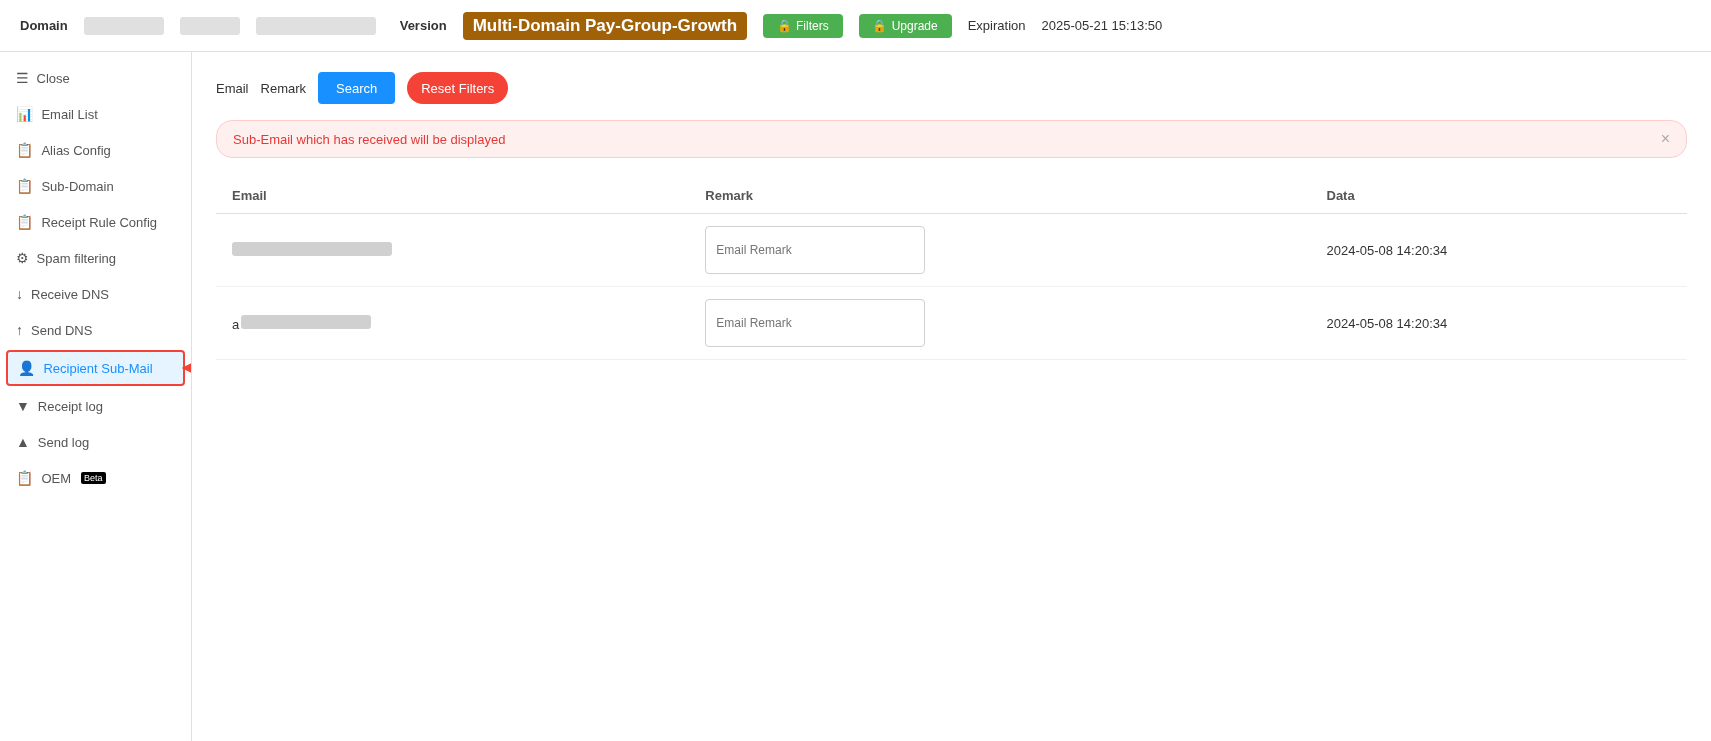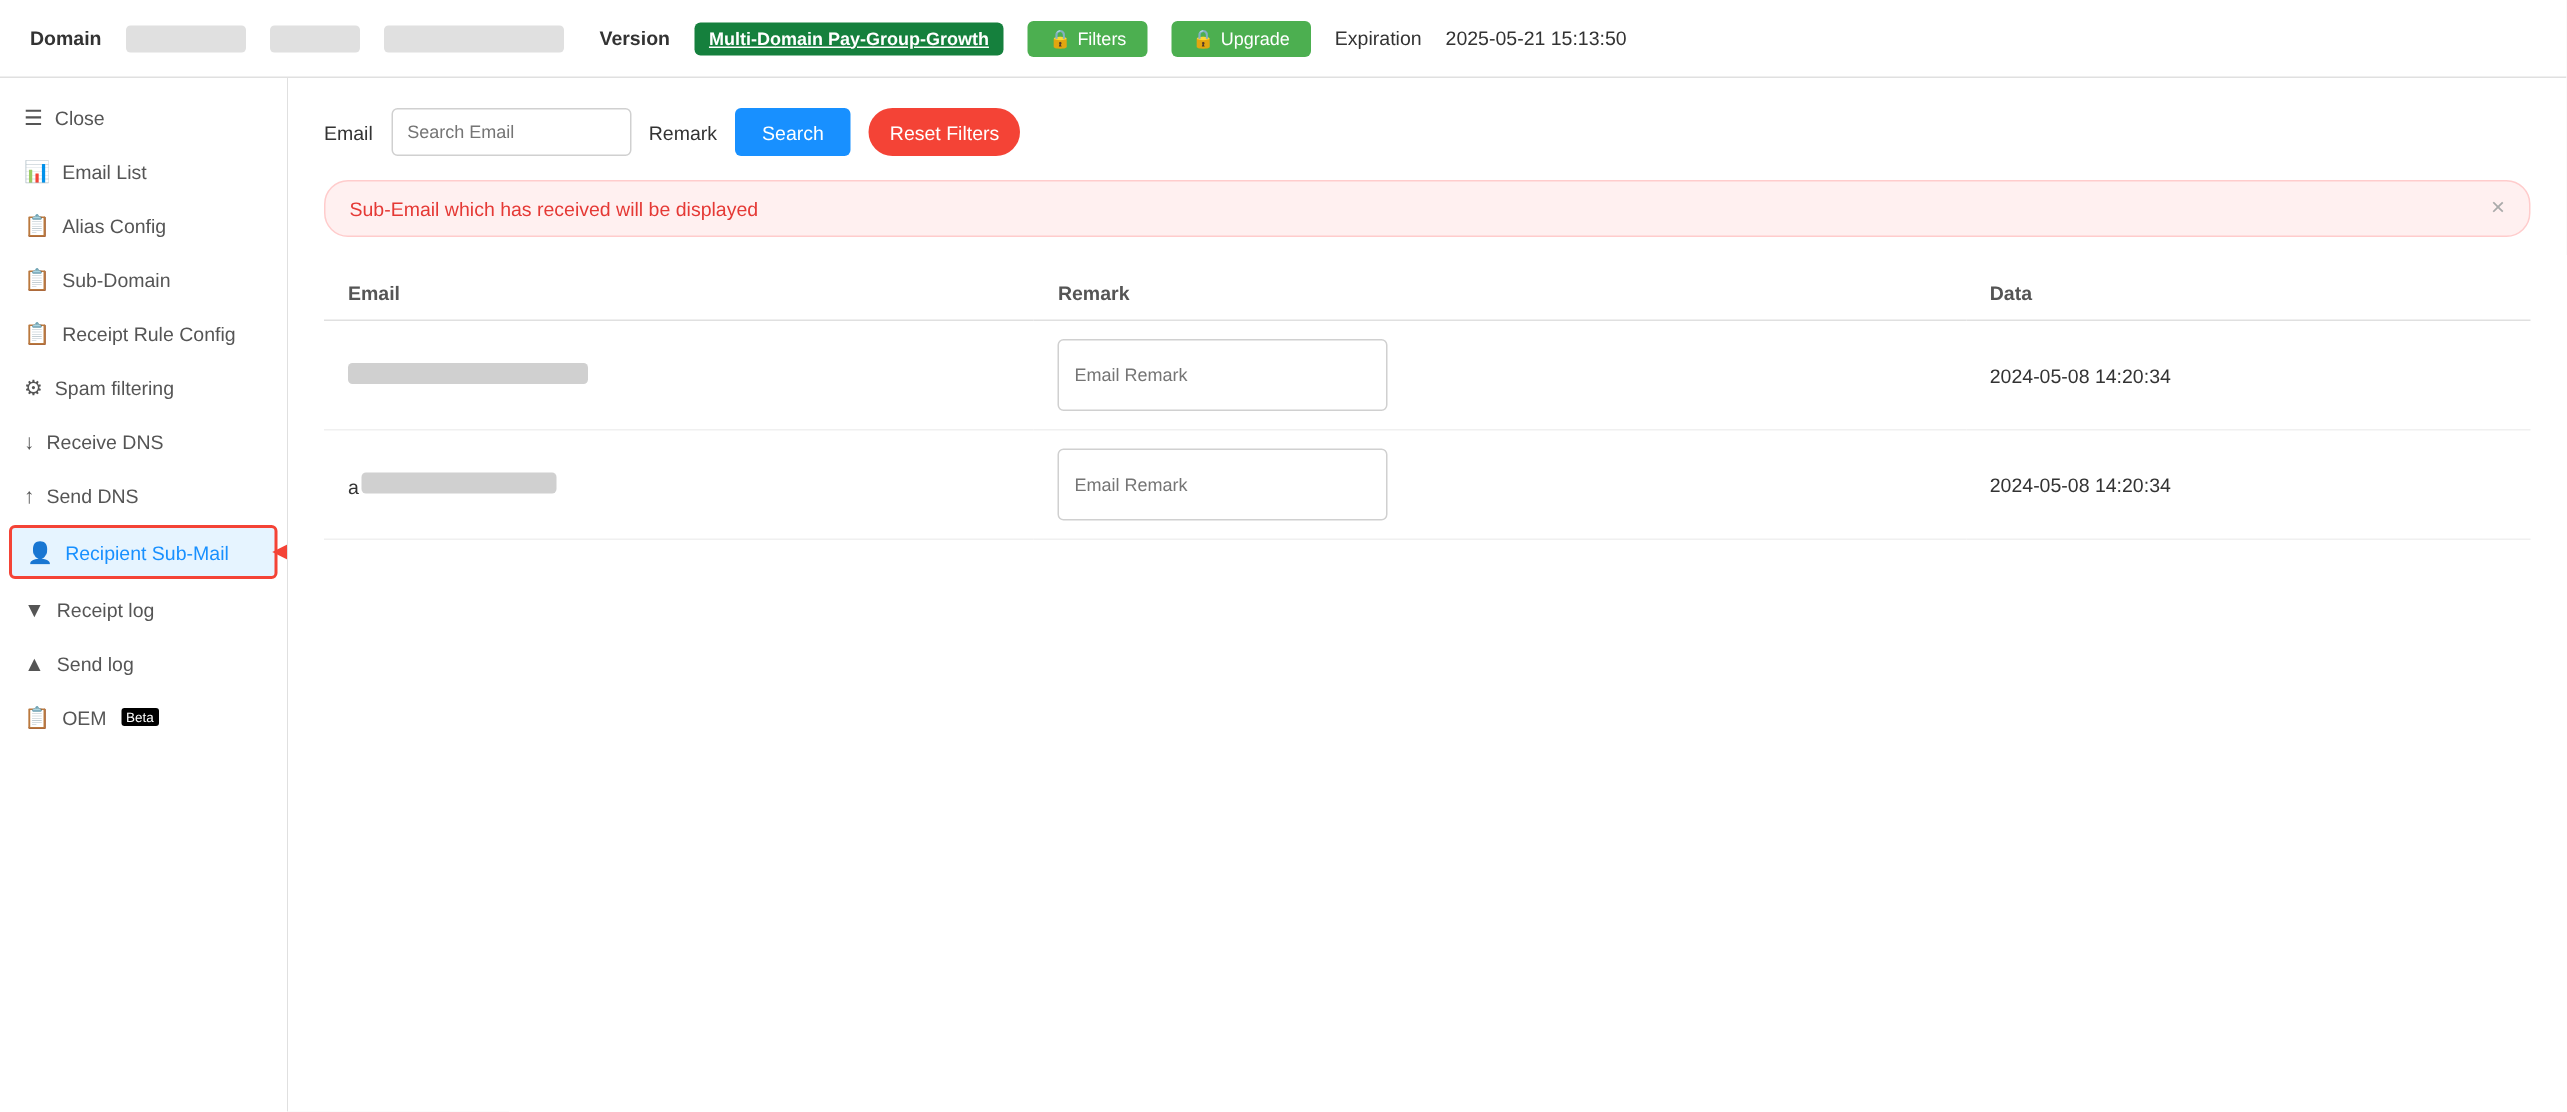--- a/index.html
+++ b/index.html
@@ -17,27 +17,26 @@
     }
     .top-header .domain-label { font-weight: bold; color: #333; font-size: 13px; }
     .domain-value {
       background: #e0e0e0;
       border-radius: 3px;
       height: 18px;
       display: inline-block;
     }
     .version-label { font-weight: bold; color: #333; margin-left: 16px; }
     .badge-multi {
-      background: #15803d;
+      background: #a16207;
       color: #fff;
       padding: 4px 10px;
       border-radius: 4px;
-      font-size: 12px;
+      font-size: 17px;
       font-weight: bold;
-      text-decoration: underline;
     }
     .btn-renewal {
       background: #4caf50;
       color: #fff;
       border: none;
       padding: 5px 14px;
       border-radius: 4px;
       font-size: 12px;
       cursor: pointer;
       display: flex;
@@ -306,21 +305,20 @@
       <span>OEM</span>
       <span class="badge-beta">Beta</span>
     </div>
 
   </div>
 
   <div class="content">
 
     <div class="filter-bar">
       <span class="filter-label">Email</span>
-      <input class="filter-input" type="text" placeholder="Search Email" style="">
 
       <span class="filter-label">Remark</span>
 
       <button class="btn-search">Search</button>
       <button class="btn-reset">Reset Filters</button>
     </div>
 
     <div class="alert-banner">
       <span>Sub-Email which has received will be displayed</span>
       <span class="alert-close">×</span>

